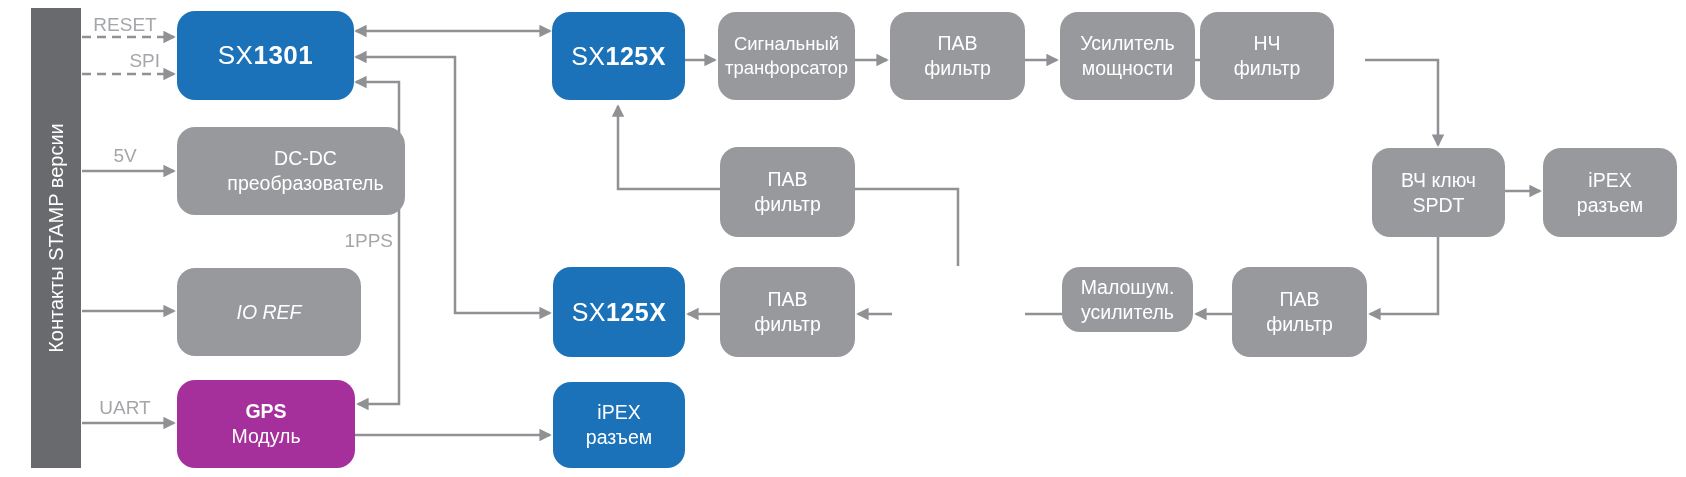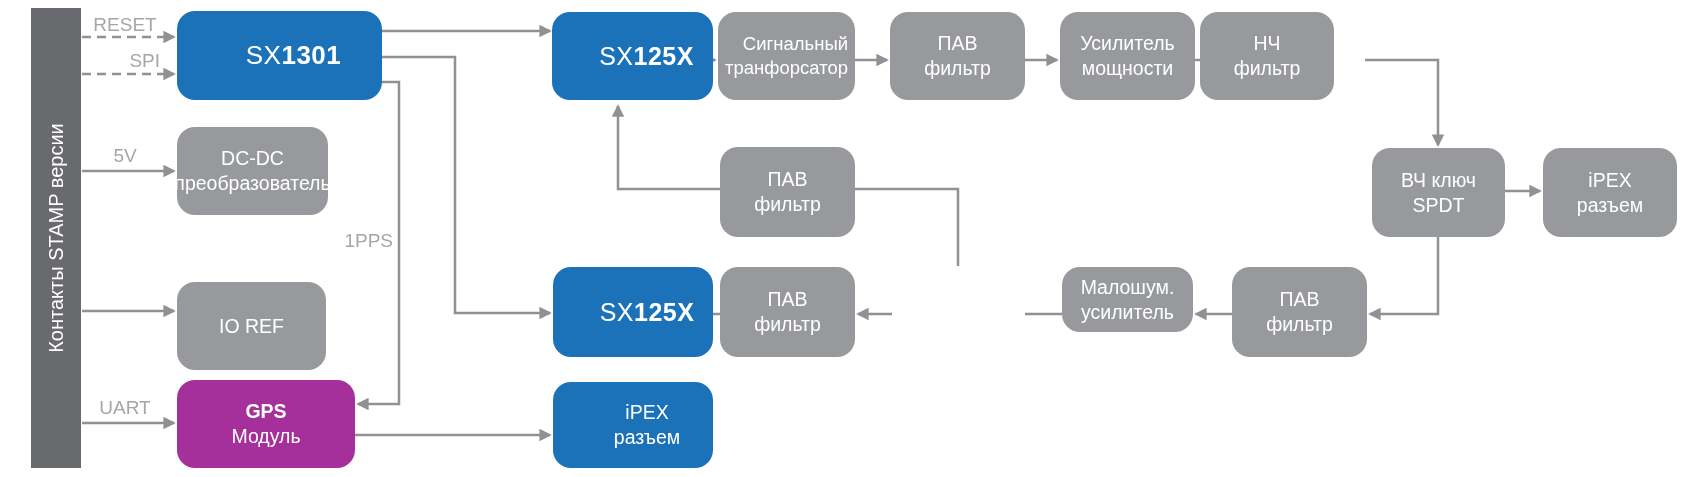--- a/index.html
+++ b/index.html
@@ -4,21 +4,21 @@
 <style>
   :root{
     --blue:#1c72b8; --purple:#a5309b; --gray_block:#97999c;
     --sidebar:#696a6d; --line:#8f9194; --label:#a4a6a9; --bg:#ffffff;
   }
   html,body{margin:0;padding:0;background:var(--bg);}
   #stage{position:relative;width:1686px;height:477px;background:var(--bg);overflow:hidden;
          font-family:"Liberation Sans", sans-serif;}
   .block{position:absolute;border-radius:18px;color:#fff;display:flex;align-items:center;
          justify-content:center;text-align:center;}
-  .block.blue{background:var(--blue);padding-left:28px;}
+  .block.blue{background:var(--blue);}
   .block.gray{background:var(--gray_block);}
   .block.purple{background:var(--purple);}
   .lines{display:flex;flex-direction:column;line-height:25px;font-size:19.5px;}
   .lines .b1{font-weight:bold;}
   .chip{font-size:26px;letter-spacing:.5px;}
   .chip b{font-weight:bold;}
   .pin{position:absolute;color:var(--label);font-size:19px;}
   .pin.c{width:70px;text-align:center;}
   .pin.r{width:60px;text-align:right;}
   #sidebar{position:absolute;left:31px;top:8px;width:50px;height:460px;background:var(--sidebar);}
@@ -70,43 +70,43 @@
 
   <div class="pin c" style="left:90px;top:14px;">RESET</div>
   <div class="pin c" style="left:90px;top:50px;text-align:right;">SPI</div>
   <div class="pin c" style="left:90px;top:145px;">5V</div>
   <div class="pin c" style="left:90px;top:397px;">UART</div>
   <div class="pin r" style="left:333px;top:230px;">1PPS</div>
 
   <div class="block blue" style="left:177px;top:11px;width:177px;height:89px;">
     <div class="chip"><span>SX</span><b>1301</b></div>
   </div>
-  <div class="block gray" style="left:177px;top:127px;width:151px;height:88px;">
+  <div class="block gray" style="left:177px;top:127px;width:199px;height:88px;padding-left:29px;">
     <div class="lines">
         <span>DC-DC</span>
         <span>преобразователь</span>
       </div>
   </div>
-  <div class="block gray" style="left:177px;top:282px;width:149px;height:88px;">
+  <div class="block gray" style="left:177px;top:268px;width:184px;height:88px;font-style:italic;">
     <div class="lines">
         <span>IO REF</span>
       </div>
   </div>
   <div class="block purple" style="left:177px;top:380px;width:178px;height:88px;">
     <div class="lines">
         <span class="b1">GPS</span>
         <span>Модуль</span>
       </div>
   </div>
 
   <div class="block blue" style="left:552px;top:12px;width:133px;height:88px;">
     <div class="chip" style="font-size:25px"><span>SX</span><b>125X</b></div>
   </div>
   <div class="block gray" style="left:718px;top:12px;width:137px;height:88px;">
-    <div class="lines" style="font-size:18.5px;line-height:24px;align-items:flex-end;">
+    <div class="lines" style="font-size:18.5px;line-height:24px;">
         <span>Сигнальный</span>
         <span>транфорсатор</span>
       </div>
   </div>
   <div class="block gray" style="left:890px;top:12px;width:135px;height:88px;">
     <div class="lines">
         <span>ПАВ</span>
         <span>фильтр</span>
       </div>
   </div>

